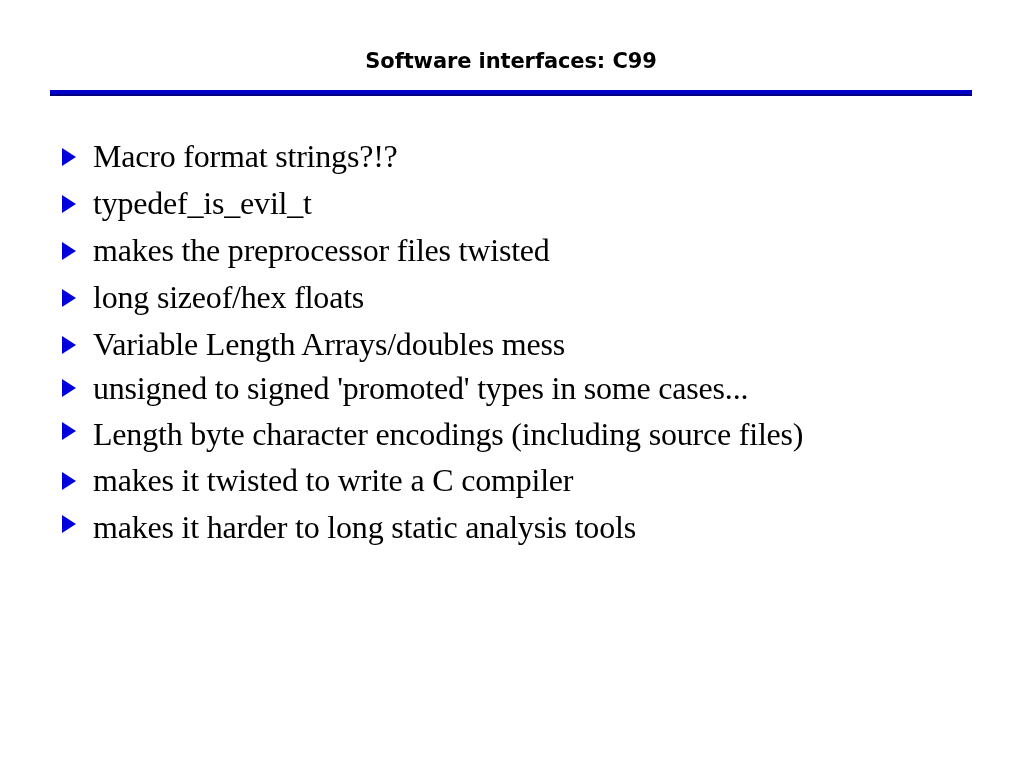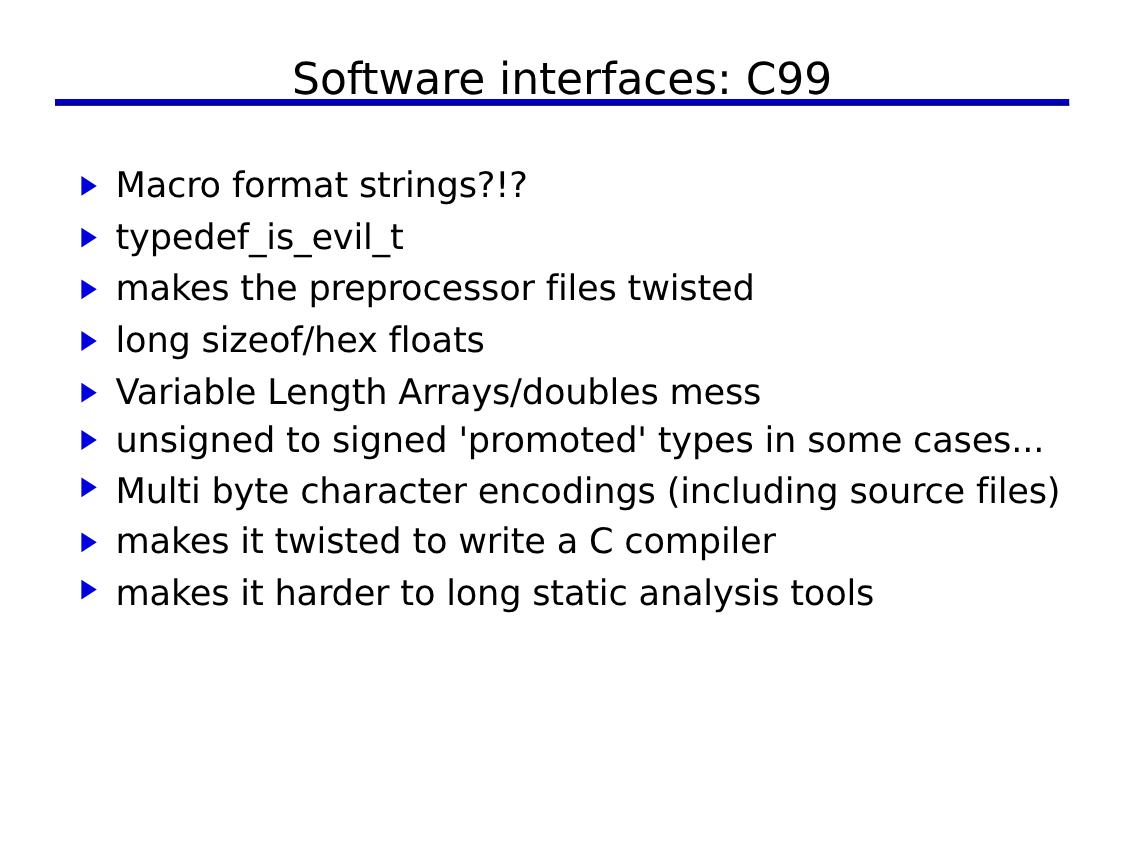--- a/index.html
+++ b/index.html
@@ -18,45 +18,46 @@
     width: 1024px;
     height: 768px;
     background: #ffffff;
   }
   .slide-title {
     position: absolute;
     top: 50px;
     left: 50px;
     width: 922px;
     text-align: center;
-    font-size: 40px;
-    font-weight: normal;
+    font-size: 21px;
+    font-weight: bold;
     color: #000000;
     letter-spacing: -0.1px;
     line-height: 1.1;
     white-space: nowrap;
   }
   .title-rule {
     position: absolute;
     top: 90px;
     left: 50px;
     width: 922px;
     height: 6px;
     background: #0000c8;
     border-bottom: 2px solid #000080;
     box-sizing: border-box;
   }
   .bullet-list {
     position: absolute;
     top: 133px;
     left: 56px;
     width: 912px;
-    margin: 12px;
+    margin: 0;
     padding: 0;
     list-style: none;
+    font-family: Liberation Serif, serif;
   }
   .bullet-item {
     position: relative;
     padding-left: 37px;
     margin: 0 0 0 0;
     font-size: 32px;
     line-height: 47px;
     color: #000000;
     letter-spacing: -0.2px;
   }
@@ -122,21 +123,21 @@
       <span class="bullet-text">Variable Length Arrays/doubles mess</span>
     </li>
 
     <li class="bullet-item wrapped">
       <span class="bullet-marker"></span>
       <span class="bullet-text">unsigned to signed 'promoted' types in some cases...</span>
     </li>
 
     <li class="bullet-item wrapped-loose">
       <span class="bullet-marker"></span>
-      <span class="bullet-text">Multi byte character encodings (including source files)</span>
+      <span class="bullet-text">Length byte character encodings (including source files)</span>
     </li>
 
     <li class="bullet-item">
       <span class="bullet-marker"></span>
       <span class="bullet-text">makes it twisted to write a C compiler</span>
     </li>
 
     <li class="bullet-item wrapped-loose">
       <span class="bullet-marker"></span>
       <span class="bullet-text">makes it harder to long static analysis tools</span>

